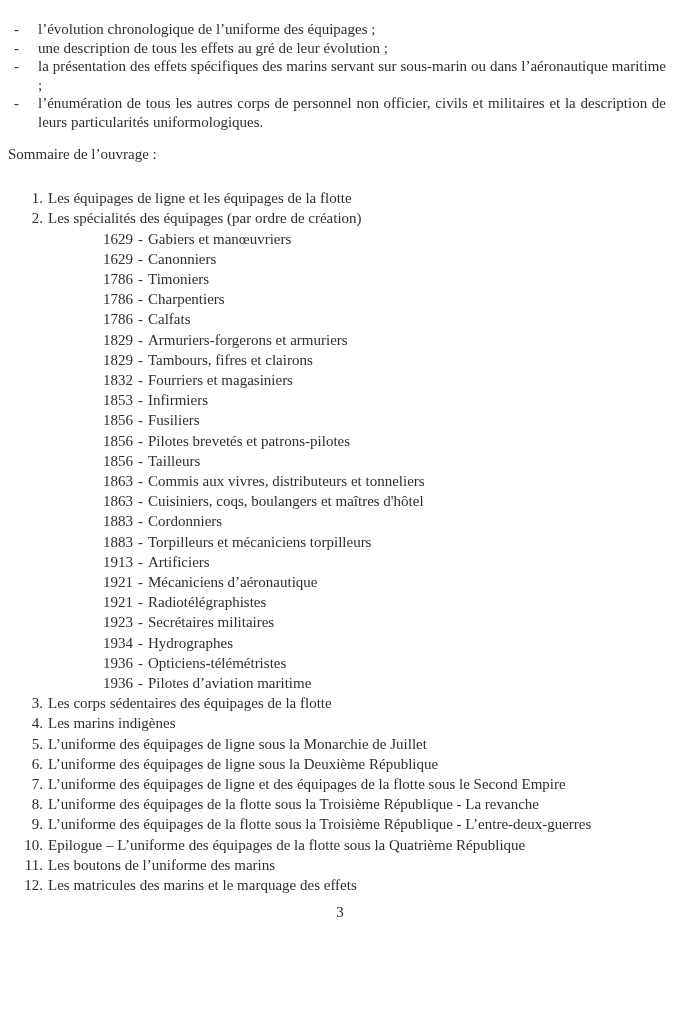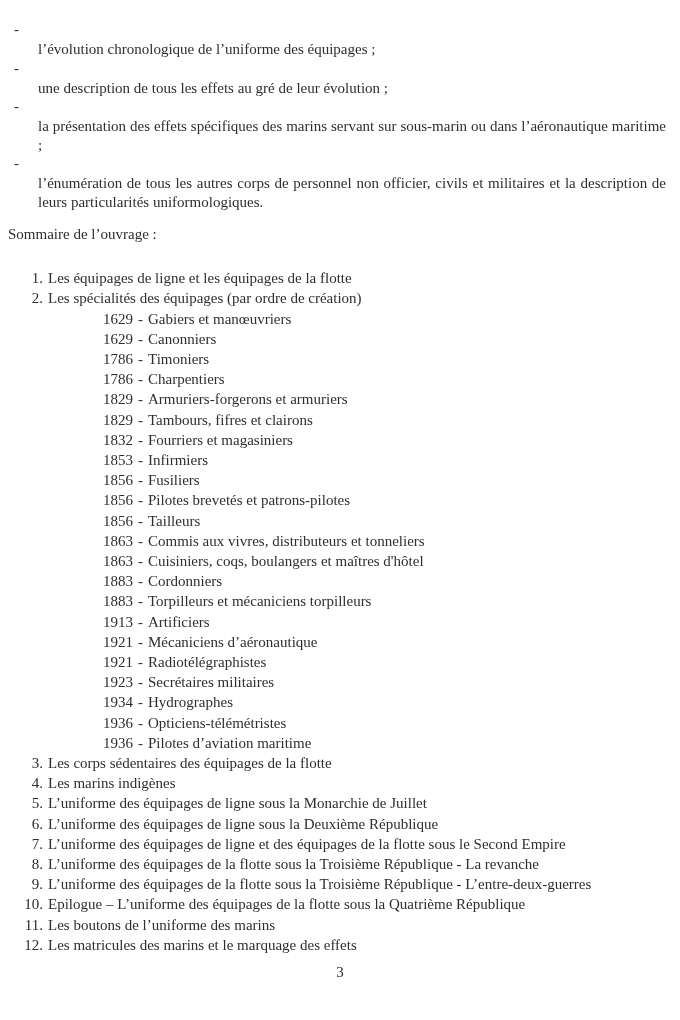--- a/index.html
+++ b/index.html
@@ -8,21 +8,21 @@
     width:680px;height:1020px;
     background:#ffffff;
     font-family:"Liberation Serif","DejaVu Serif",serif;
     font-size:15px;
     color:#2e2e2e;
     overflow:hidden;
   }
   .bullets{padding:20px 14px 0 14px;}
   .bullet-row{display:flex;line-height:18.6px;}
   .bullet-dash{flex:0 0 24px;}
-  .bullet-text{flex:1;text-align:justify;margin-top:20px;}
+  .bullet-text{flex:1;text-align:justify;}
   .heading{margin:13px 14px 4px 8px;line-height:18.6px;}
   .toc{margin-top:25px;padding-left:10px;}
   .toc-row{display:flex;line-height:20.2px;}
   .toc-num{flex:0 0 33px;text-align:right;}
   .toc-label{margin-left:5px;}
   .sub-row{padding-left:93px;line-height:20.2px;}
   .sub-sep{margin:0 5px;}
   .page-number{text-align:center;margin-top:7px;line-height:20px;}
 </style>
 </head>
@@ -54,20 +54,21 @@
         <span class="toc-label">Les équipages de ligne et les équipages de la flotte</span>
       </div>
       <div class="toc-row">
         <span class="toc-num">2.</span>
         <span class="toc-label">Les spécialités des équipages (par ordre de création)</span>
       </div>
       <div class="sub-row"><span class="sub-year">1629</span><span class="sub-sep">-</span><span class="sub-label">Gabiers et manœuvriers</span></div>
       <div class="sub-row"><span class="sub-year">1629</span><span class="sub-sep">-</span><span class="sub-label">Canonniers</span></div>
       <div class="sub-row"><span class="sub-year">1786</span><span class="sub-sep">-</span><span class="sub-label">Timoniers</span></div>
       <div class="sub-row"><span class="sub-year">1786</span><span class="sub-sep">-</span><span class="sub-label">Charpentiers</span></div>
+      <div class="sub-row"><span class="sub-year">1786</span><span class="sub-sep">-</span><span class="sub-label">Calfats</span></div>
       <div class="sub-row"><span class="sub-year">1829</span><span class="sub-sep">-</span><span class="sub-label">Armuriers-forgerons et armuriers</span></div>
       <div class="sub-row"><span class="sub-year">1829</span><span class="sub-sep">-</span><span class="sub-label">Tambours, fifres et clairons</span></div>
       <div class="sub-row"><span class="sub-year">1832</span><span class="sub-sep">-</span><span class="sub-label">Fourriers et magasiniers</span></div>
       <div class="sub-row"><span class="sub-year">1853</span><span class="sub-sep">-</span><span class="sub-label">Infirmiers</span></div>
       <div class="sub-row"><span class="sub-year">1856</span><span class="sub-sep">-</span><span class="sub-label">Fusiliers</span></div>
       <div class="sub-row"><span class="sub-year">1856</span><span class="sub-sep">-</span><span class="sub-label">Pilotes brevetés et patrons-pilotes</span></div>
       <div class="sub-row"><span class="sub-year">1856</span><span class="sub-sep">-</span><span class="sub-label">Tailleurs</span></div>
       <div class="sub-row"><span class="sub-year">1863</span><span class="sub-sep">-</span><span class="sub-label">Commis aux vivres, distributeurs et tonneliers</span></div>
       <div class="sub-row"><span class="sub-year">1863</span><span class="sub-sep">-</span><span class="sub-label">Cuisiniers, coqs, boulangers et maîtres d'hôtel</span></div>
       <div class="sub-row"><span class="sub-year">1883</span><span class="sub-sep">-</span><span class="sub-label">Cordonniers</span></div>

